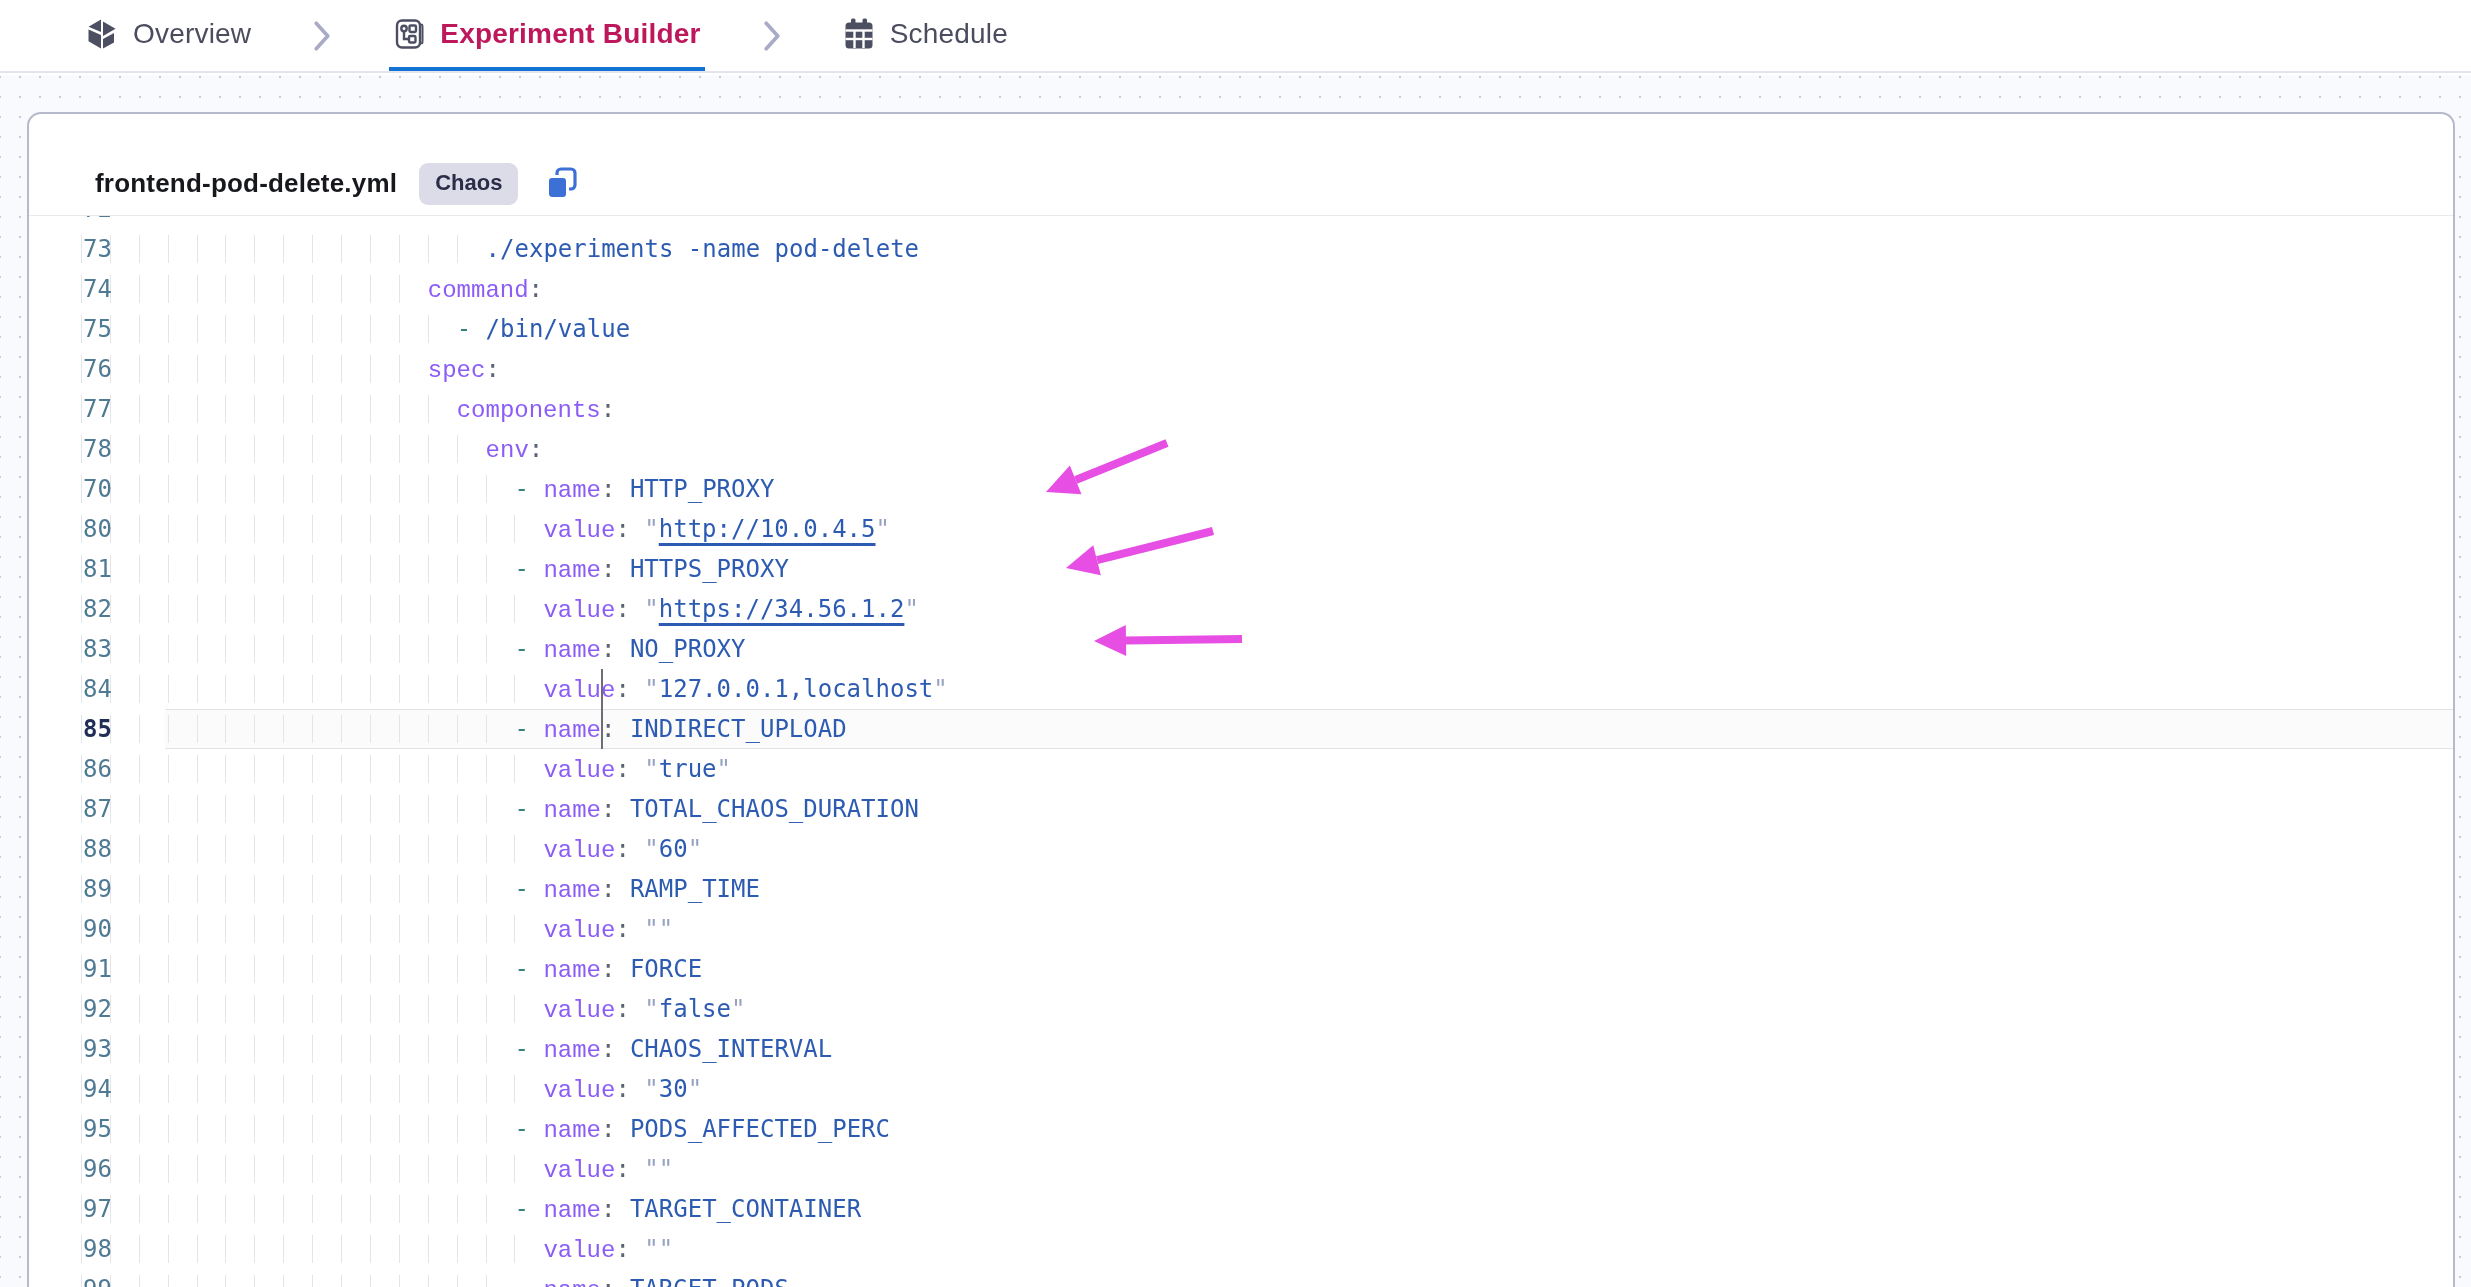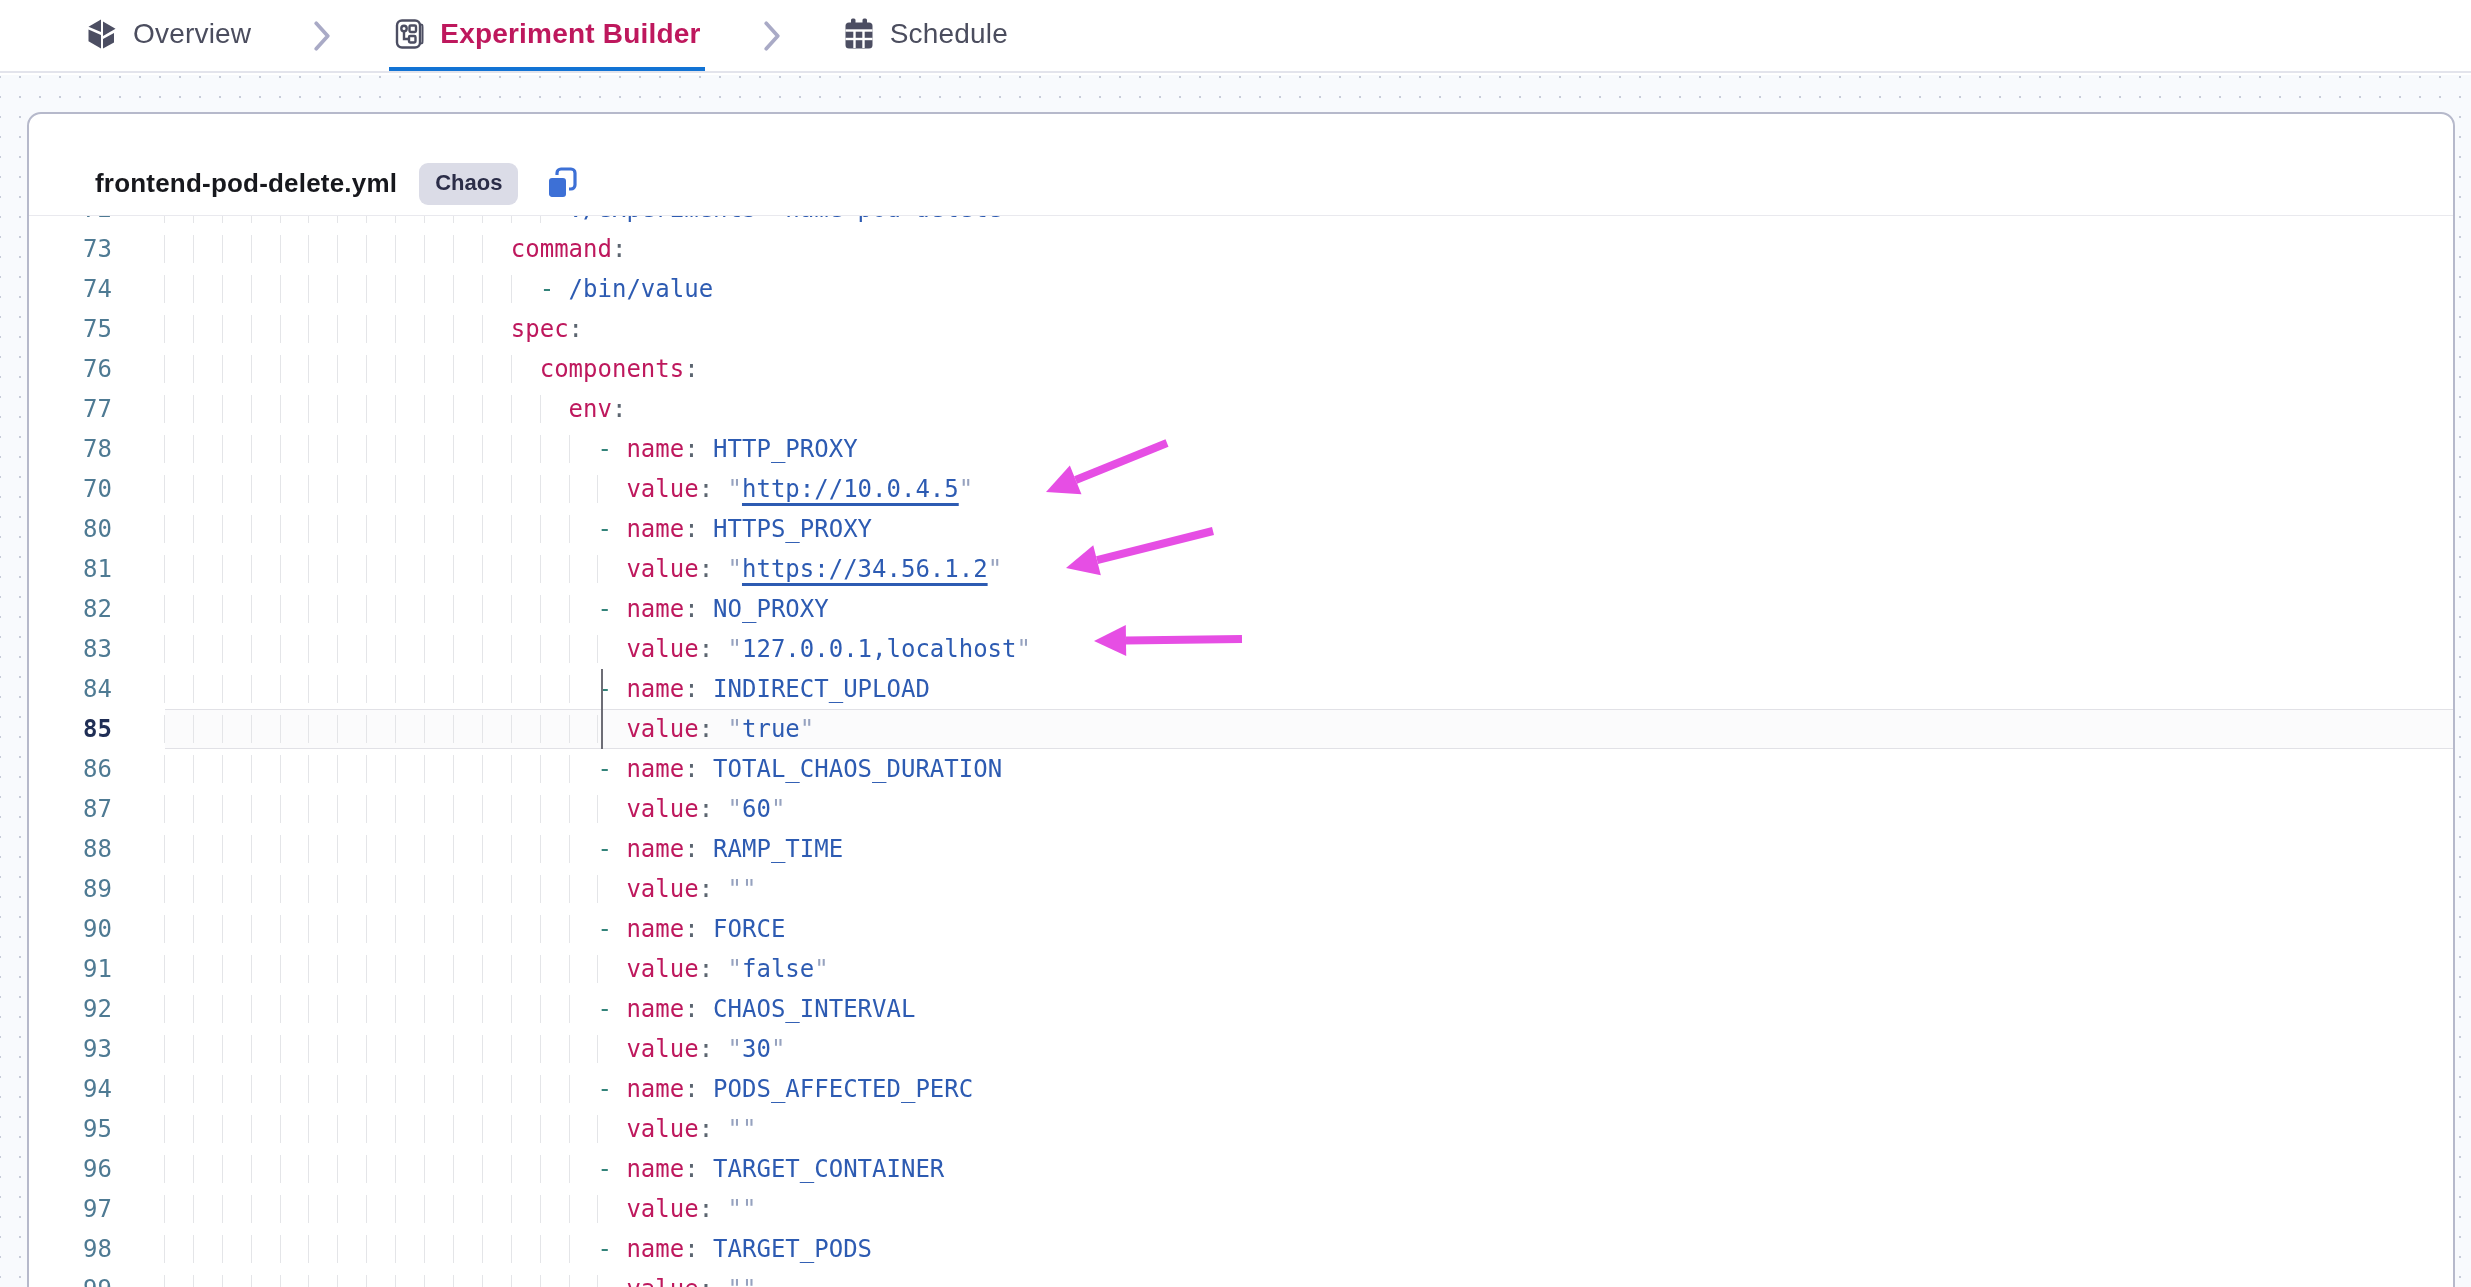--- a/index.html
+++ b/index.html
@@ -35,26 +35,26 @@
            font-weight:700; padding:7px 16px 9px; border-radius:9px;text-align:right; }
   .copy-btn { margin-left:26px; width:36px; height:36px; border:none; background:transparent;
               cursor:pointer; padding:0; }
 
   
   .editor { position:absolute; top:101px; left:0; right:0; bottom:0;
             border-top:1px solid #e9e9ee; overflow:hidden; background:#ffffff; }
   .lines { margin-top:-27px; }
   .line { position:relative; display:flex; height:40px;
           font-family:"DejaVu Sans Mono", monospace; font-size:24px; line-height:40px;
-          white-space:pre; }
+          white-space:pre;flex-direction:column; }
   .ln { width:83px; text-align:right; color:#4e7a93; flex:0 0 auto; }
   .code { margin-left:52px; flex:1 1 auto; }
   .ws { background-image:repeating-linear-gradient(to right,
           #e4e5e8 0 1px, transparent 1px 2ch); }
-  .tk-key  { color:#be185d; }
+  .tk-key  { color:#8b5cf6;font-family:Liberation Mono, monospace; }
   .tk-dash { color:#33837a; }
   .tk-colon{ color:#5b6570; }
   .tk-val  { color:#2d5bb2; }
   .tk-q    { color:#96a2bf; }
   .tk-link { color:#2d5bb2; text-decoration:underline; text-decoration-thickness:2.5px;
              text-underline-offset:6px; cursor:pointer; }
   .line.active::before { content:""; position:absolute; left:136px; right:0; top:0; bottom:0;
              background:#fbfbfc; border-top:1.5px solid #e1e1e6;
              border-bottom:1.5px solid #e1e1e6; z-index:0; }
   .line > * { position:relative; z-index:1; }

